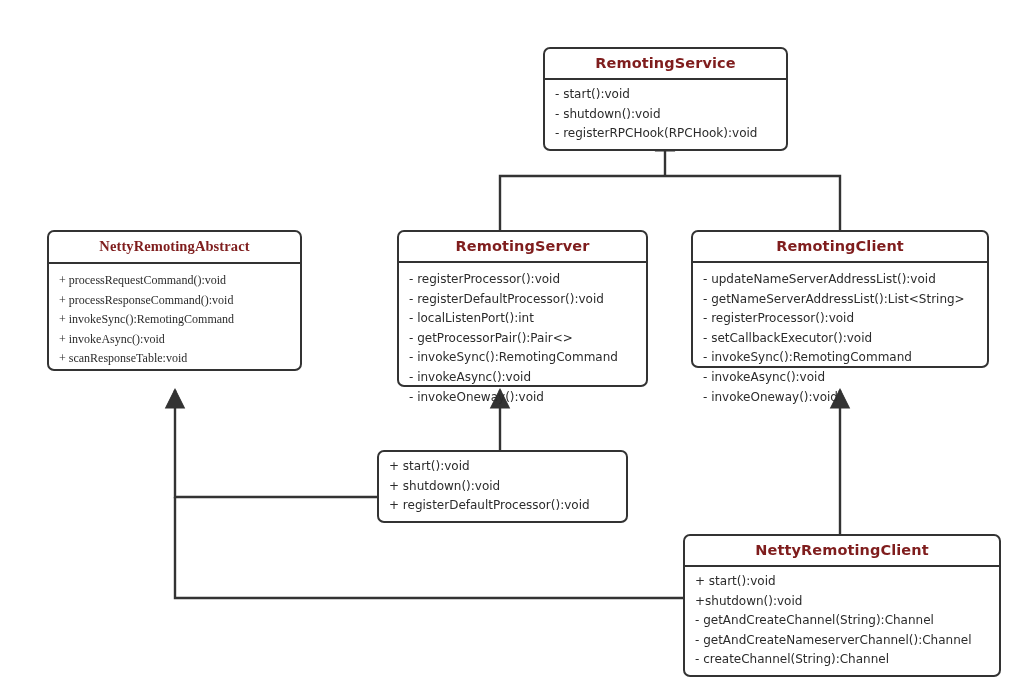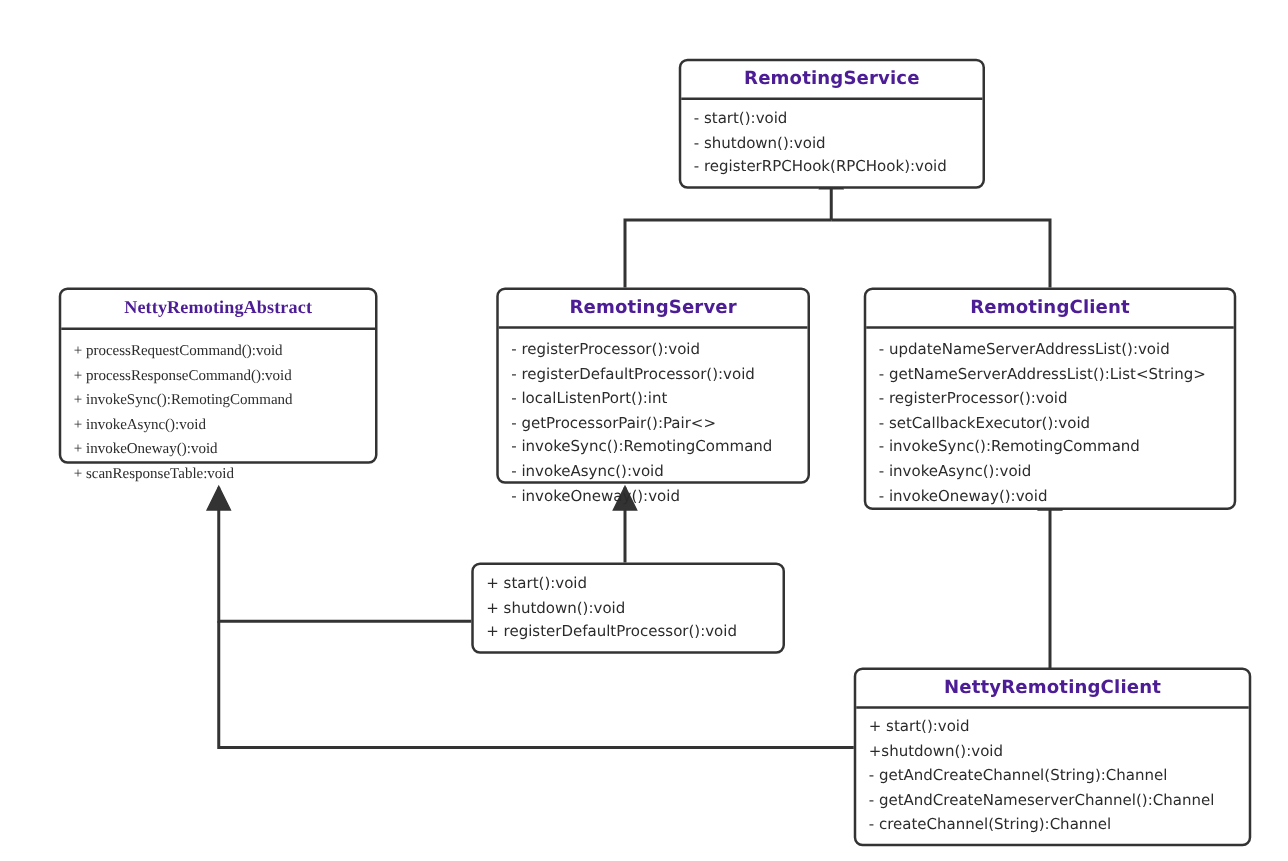--- a/index.html
+++ b/index.html
@@ -32,21 +32,21 @@
     background: #ffffff;
     border: 2px solid #333333;
     border-radius: 7px;
     z-index: 2;
   }
   .uml-name {
     text-align: center;
     font-weight: bold;
     font-size: 14.5px;
     letter-spacing: 0.1px;
-    color: #4c1d95;
+    color: #7f1d1d;
     padding: 6px 6px 7px 6px;
     border-bottom: 2px solid #333333;
     white-space: nowrap;
   }
   .uml-members {
     padding: 7px 0 7px 0;
   }
   .uml-member {
     font-size: 12px;
     line-height: 19.6px;
@@ -112,39 +112,38 @@
     </div>
   </div>
 
   <div class="uml-class" style="left:47px; top:230px; width:255px; height:141px;font-family:Liberation Serif, serif;">
     <div class="uml-name">NettyRemotingAbstract</div>
     <div class="uml-members">
       <div class="uml-member">+ processRequestCommand():void</div>
       <div class="uml-member">+ processResponseCommand():void</div>
       <div class="uml-member">+ invokeSync():RemotingCommand</div>
       <div class="uml-member">+ invokeAsync():void</div>
-      <div class="uml-member">+ invokeOneway():void</div>
       <div class="uml-member">+ scanResponseTable:void</div>
     </div>
   </div>
 
   <div class="uml-class" style="left:377px; top:230px; width:251px; height:157px;margin-left:20px;">
     <div class="uml-name">RemotingServer</div>
     <div class="uml-members">
       <div class="uml-member">- registerProcessor():void</div>
       <div class="uml-member">- registerDefaultProcessor():void</div>
       <div class="uml-member">- localListenPort():int</div>
       <div class="uml-member">- getProcessorPair():Pair&lt;&gt;</div>
       <div class="uml-member">- invokeSync():RemotingCommand</div>
       <div class="uml-member">- invokeAsync():void</div>
       <div class="uml-member">- invokeOneway():void</div>
     </div>
   </div>
 
-  <div class="uml-class" style="left:691px; top:230px; width:298px; height:178px;">
+  <div class="uml-class" style="left:691px; top:230px; width:298px; height:138px;">
     <div class="uml-name">RemotingClient</div>
     <div class="uml-members">
       <div class="uml-member">- updateNameServerAddressList():void</div>
       <div class="uml-member">- getNameServerAddressList():List&lt;String&gt;</div>
       <div class="uml-member">- registerProcessor():void</div>
       <div class="uml-member">- setCallbackExecutor():void</div>
       <div class="uml-member">- invokeSync():RemotingCommand</div>
       <div class="uml-member">- invokeAsync():void</div>
       <div class="uml-member">- invokeOneway():void</div>
     </div>

